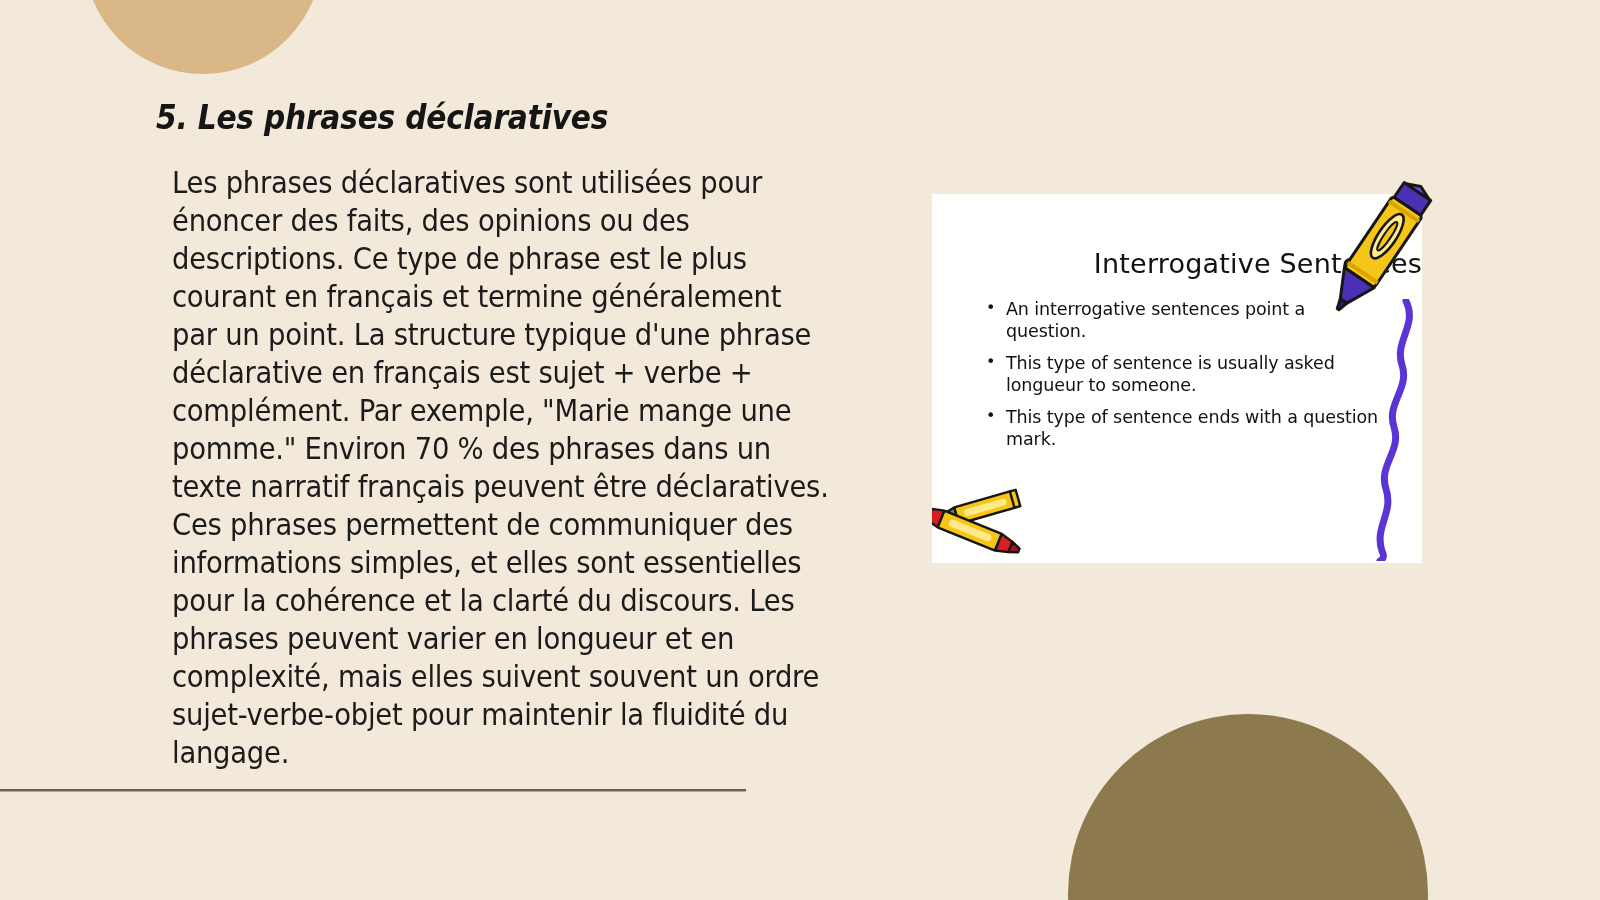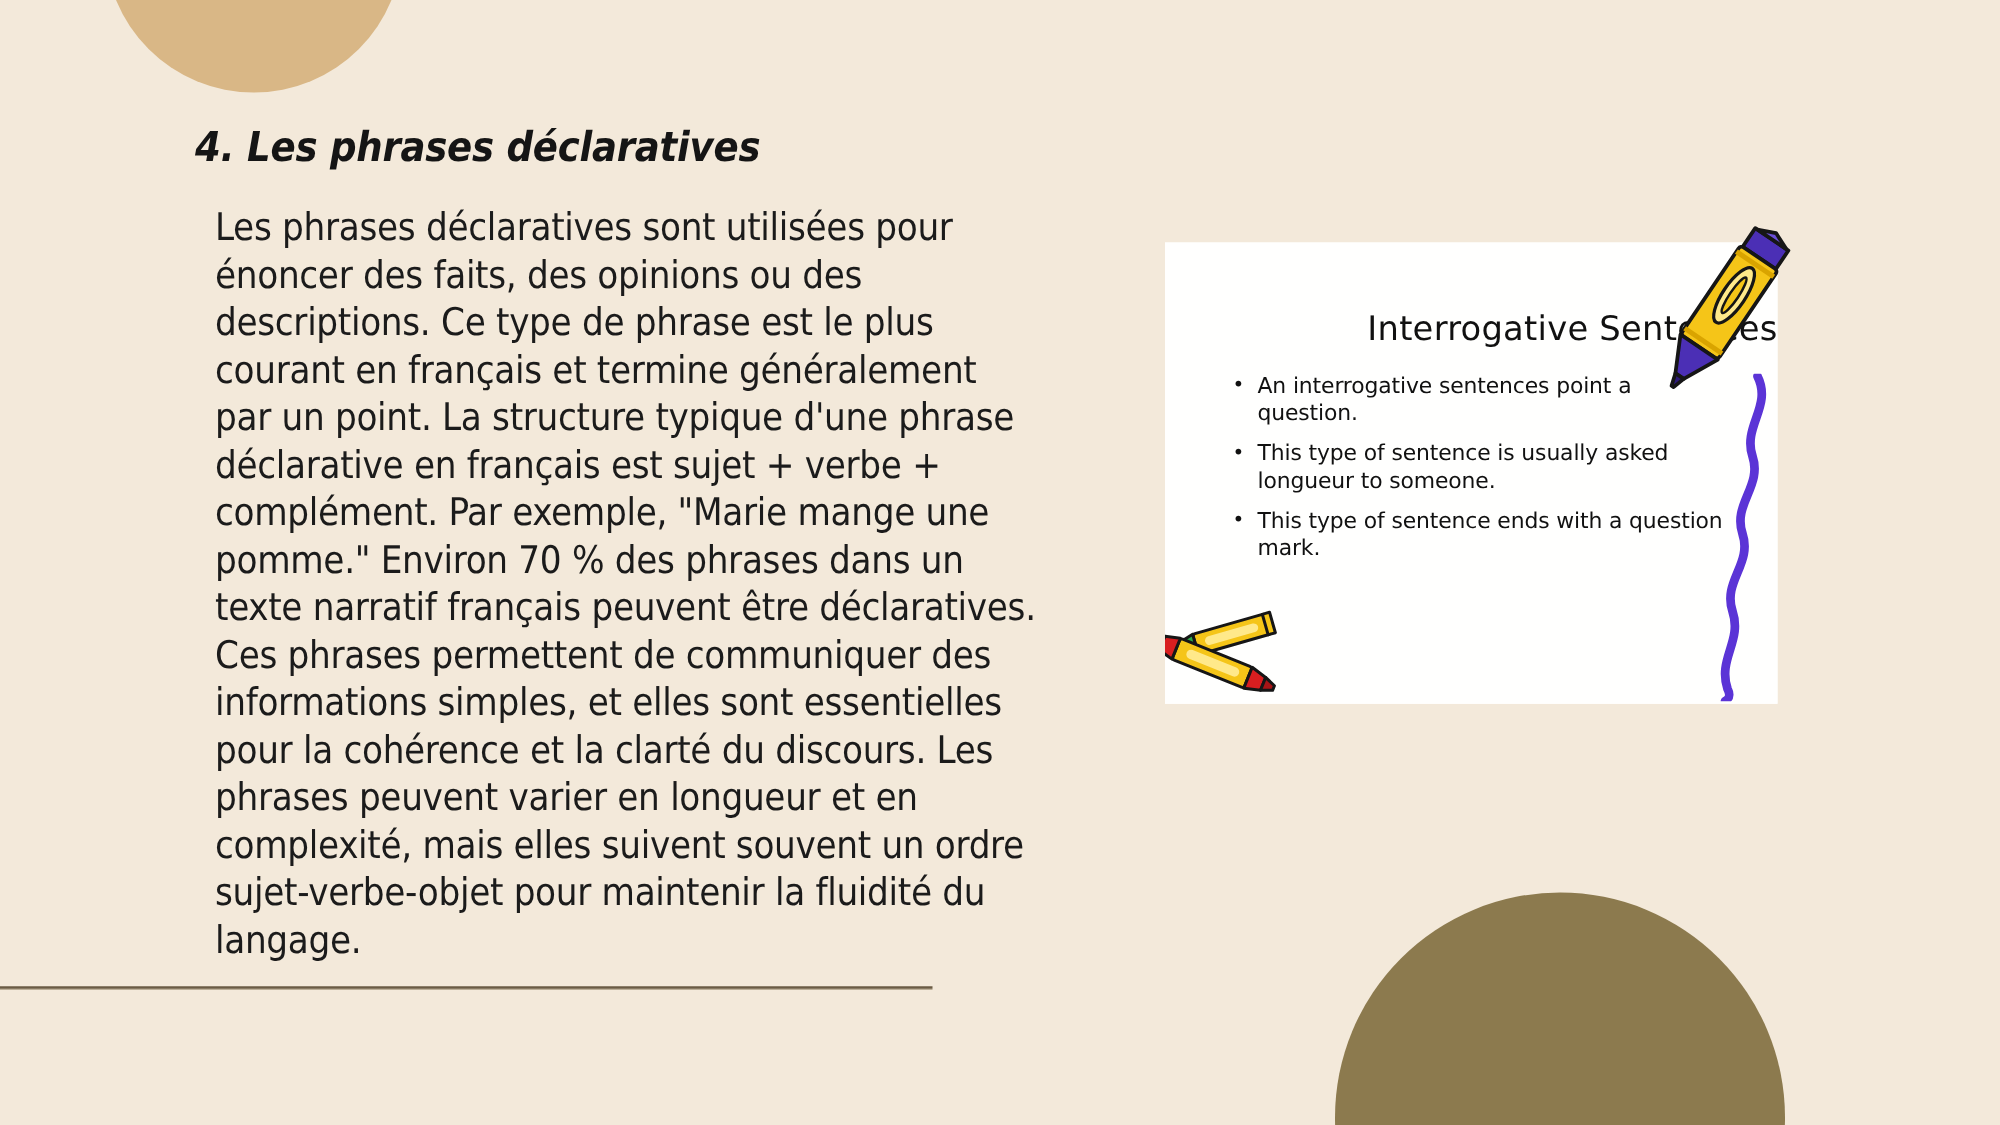--- a/index.html
+++ b/index.html
@@ -148,21 +148,21 @@
 <body>
 
 <div id="slide">
 
   <div class="deco-circle" id="circle-top-left"></div>
   <div class="deco-circle" id="circle-bottom-right"></div>
 
   <div id="divider-rule"></div>
 
   <div id="text-column">
-    <h1 id="slide-title">4. Les phrases déclaratives</h1>
+    <h1 id="slide-title">5. Les phrases déclaratives</h1>
     <p id="body-paragraph">Les phrases déclaratives sont utilisées pour énoncer des faits, des opinions ou des descriptions. Ce type de phrase est le plus courant en français et termine généralement par un point. La structure typique d'une phrase déclarative en français est sujet + verbe + complément. Par exemple, "Marie mange une pomme." Environ 70 % des phrases dans un texte narratif français peuvent être déclaratives. Ces phrases permettent de communiquer des informations simples, et elles sont essentielles pour la cohérence et la clarté du discours. Les phrases peuvent varier en longueur et en complexité, mais elles suivent souvent un ordre sujet-verbe-objet pour maintenir la fluidité du langage.</p>
   </div>
 
   <div id="picture-card">
     <div id="card-inner">
 
       <div id="card-heading">Interrogative Sentences</div>
 
       <ul id="card-bullets">
         <li>

